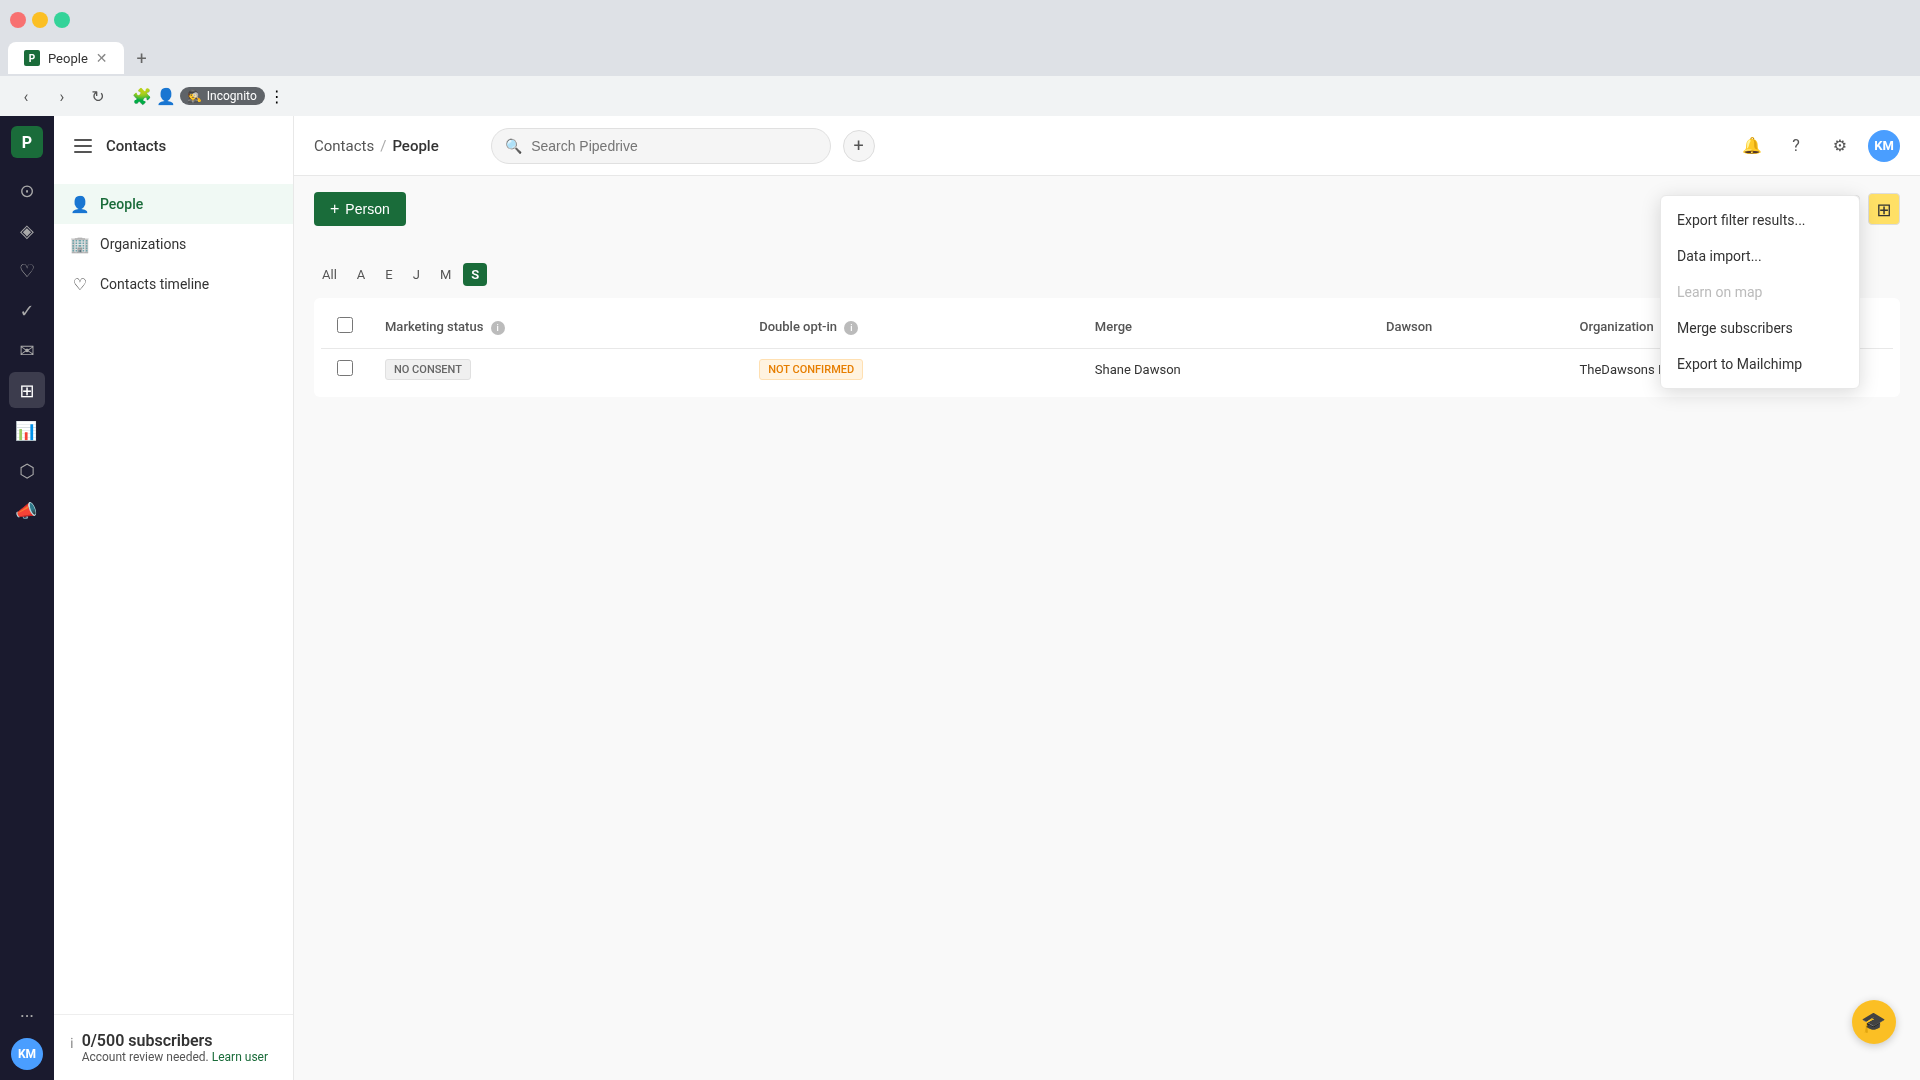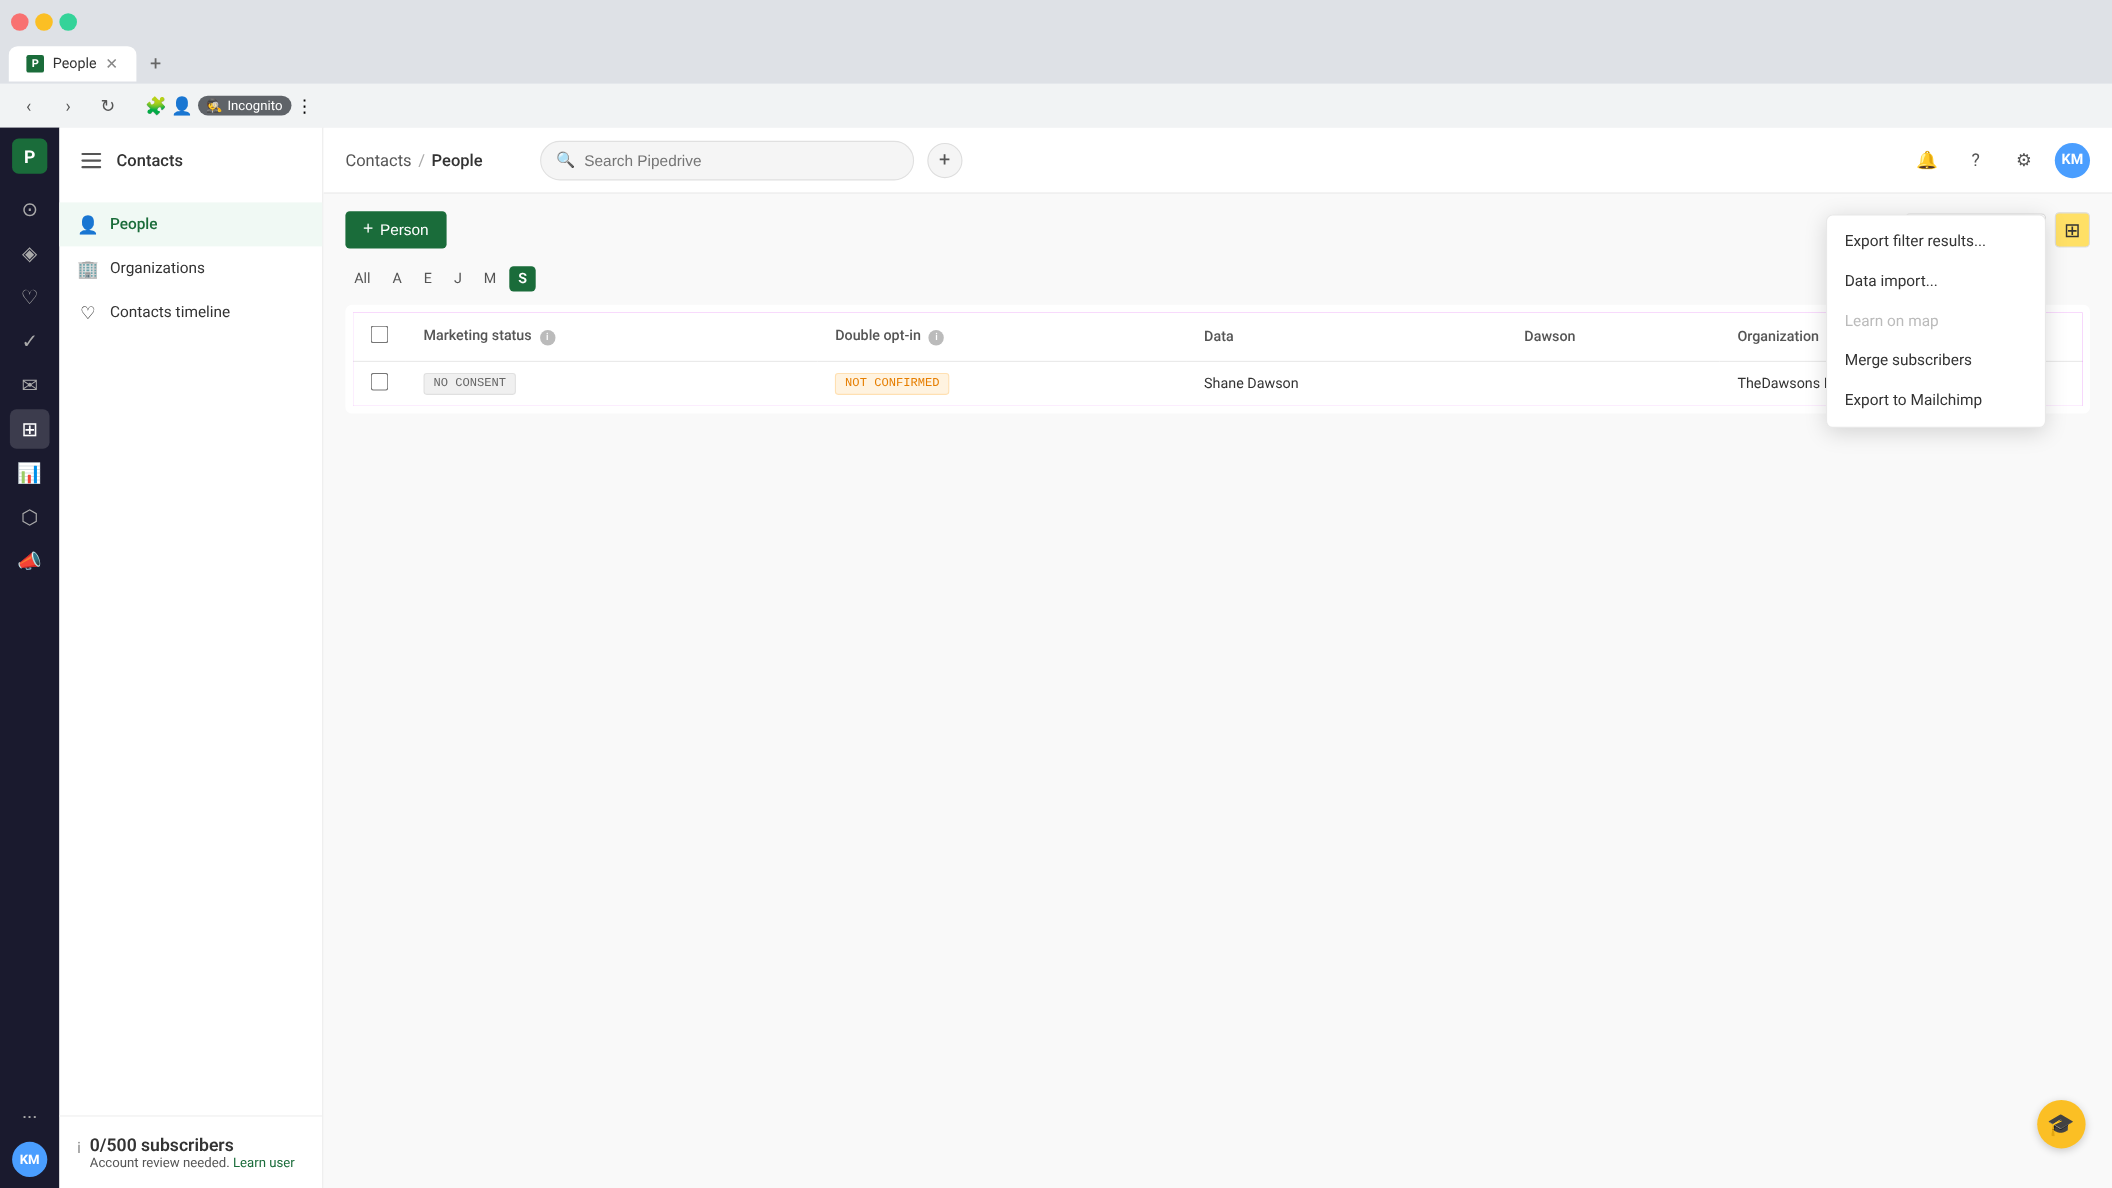--- a/index.html
+++ b/index.html
@@ -73,31 +73,31 @@
     .add-person-btn { background: #1a6c3a; color: white; border: none; padding: 8px 16px; border-radius: 4px; font-size: 14px; font-weight: 500; cursor: pointer; display: flex; align-items: center; gap: 6px; }
     .add-person-btn .plus { font-size: 16px; }
     .filter-group { margin-left: auto; display: flex; align-items: center; gap: 8px; }
     .person-count { font-size: 14px; color: #555; }
     .filter-btn { display: flex; align-items: center; gap: 6px; padding: 6px 12px; border: 1px solid #ddd; border-radius: 4px; background: white; cursor: pointer; font-size: 13px; color: #333; }
     .filter-dropdown-arrow { color: #888; font-size: 10px; }
     .options-btn { width: 32px; height: 32px; border: 1px solid #ddd; border-radius: 4px; background: #ffe066; display: flex; align-items: center; justify-content: center; cursor: pointer; font-size: 18px; color: #333; }
 
     
     .alpha-filter { display: flex; align-items: center; gap: 4px; margin-bottom: 12px; }
-    .alpha-btn { padding: 4px 8px; border-radius: 4px; cursor: pointer; font-size: 13px; color: #555; }
+    .alpha-btn { padding: 4px 8px; border-radius: 4px; cursor: pointer; font-size: 13px; color: #555; margin-top: 21px; }
     .alpha-btn.active { background: #1a6c3a; color: white; font-weight: 600; }
 
     
     .data-table { width: 100%; border-collapse: collapse; background: white; border-radius: 6px; border: 7px solid #d946ef; overflow: hidden; }
     .data-table th { padding: 12px 16px; text-align: left; font-size: 13px; font-weight: 500; color: #555; border-bottom: 1px solid #e8e8e8; background: white; white-space: nowrap; }
     .data-table td { padding: 10px 16px; font-size: 13px; color: #333; border-bottom: 1px solid #f0f0f0; }
     .data-table tr:last-child td { border-bottom: none; }
     .checkbox-cell { width: 36px; }
     .checkbox { width: 16px; height: 16px; cursor: pointer; accent-color: #1a6c3a; }
-    .badge { display: inline-block; padding: 3px 8px; border-radius: 3px; font-size: 11px; font-weight: 500; font-family: Liberation Mono, monospace; }
+    .badge { display: inline-block; padding: 3px 8px; border-radius: 3px; font-size: 11px; font-weight: 500; }
     .badge-gray { background: #f0f0f0; color: #666; border: 1px solid #e0e0e0; }
     .badge-orange { background: #fff3e0; color: #e67e00; border: 1px solid #ffe0b2; }
     .info-icon { display: inline-flex; width: 14px; height: 14px; background: #bbb; border-radius: 50%; color: white; font-size: 9px; align-items: center; justify-content: center; margin-left: 4px; cursor: pointer; }
 
     
     .dropdown-menu { position: fixed; top: 195px; right: 60px; width: 200px; background: white; border-radius: 6px; box-shadow: 0 4px 20px rgba(0,0,0,0.15); z-index: 1000; padding: 6px 0; border: 1px solid #e8e8e8; }
     .dropdown-item { padding: 10px 16px; font-size: 14px; color: #333; cursor: pointer; white-space: nowrap; }
     .dropdown-item.disabled { color: #bbb; cursor: default; }
 
     
@@ -249,21 +249,21 @@
               <input type="checkbox" class="checkbox" style="">
             </th>
             <th>
               <span>Marketing status</span>
               <span class="info-icon">i</span>
             </th>
             <th>
               <span>Double opt-in</span>
               <span class="info-icon">i</span>
             </th>
-            <th>Data</th>
+            <th>Merge</th>
             <th>Dawson</th>
             <th>Organization</th>
           </tr>
         </thead>
         <tbody>
           <tr class="table-row">
             <td class="checkbox-cell">
               <input type="checkbox" class="checkbox" style="">
             </td>
             <td>

